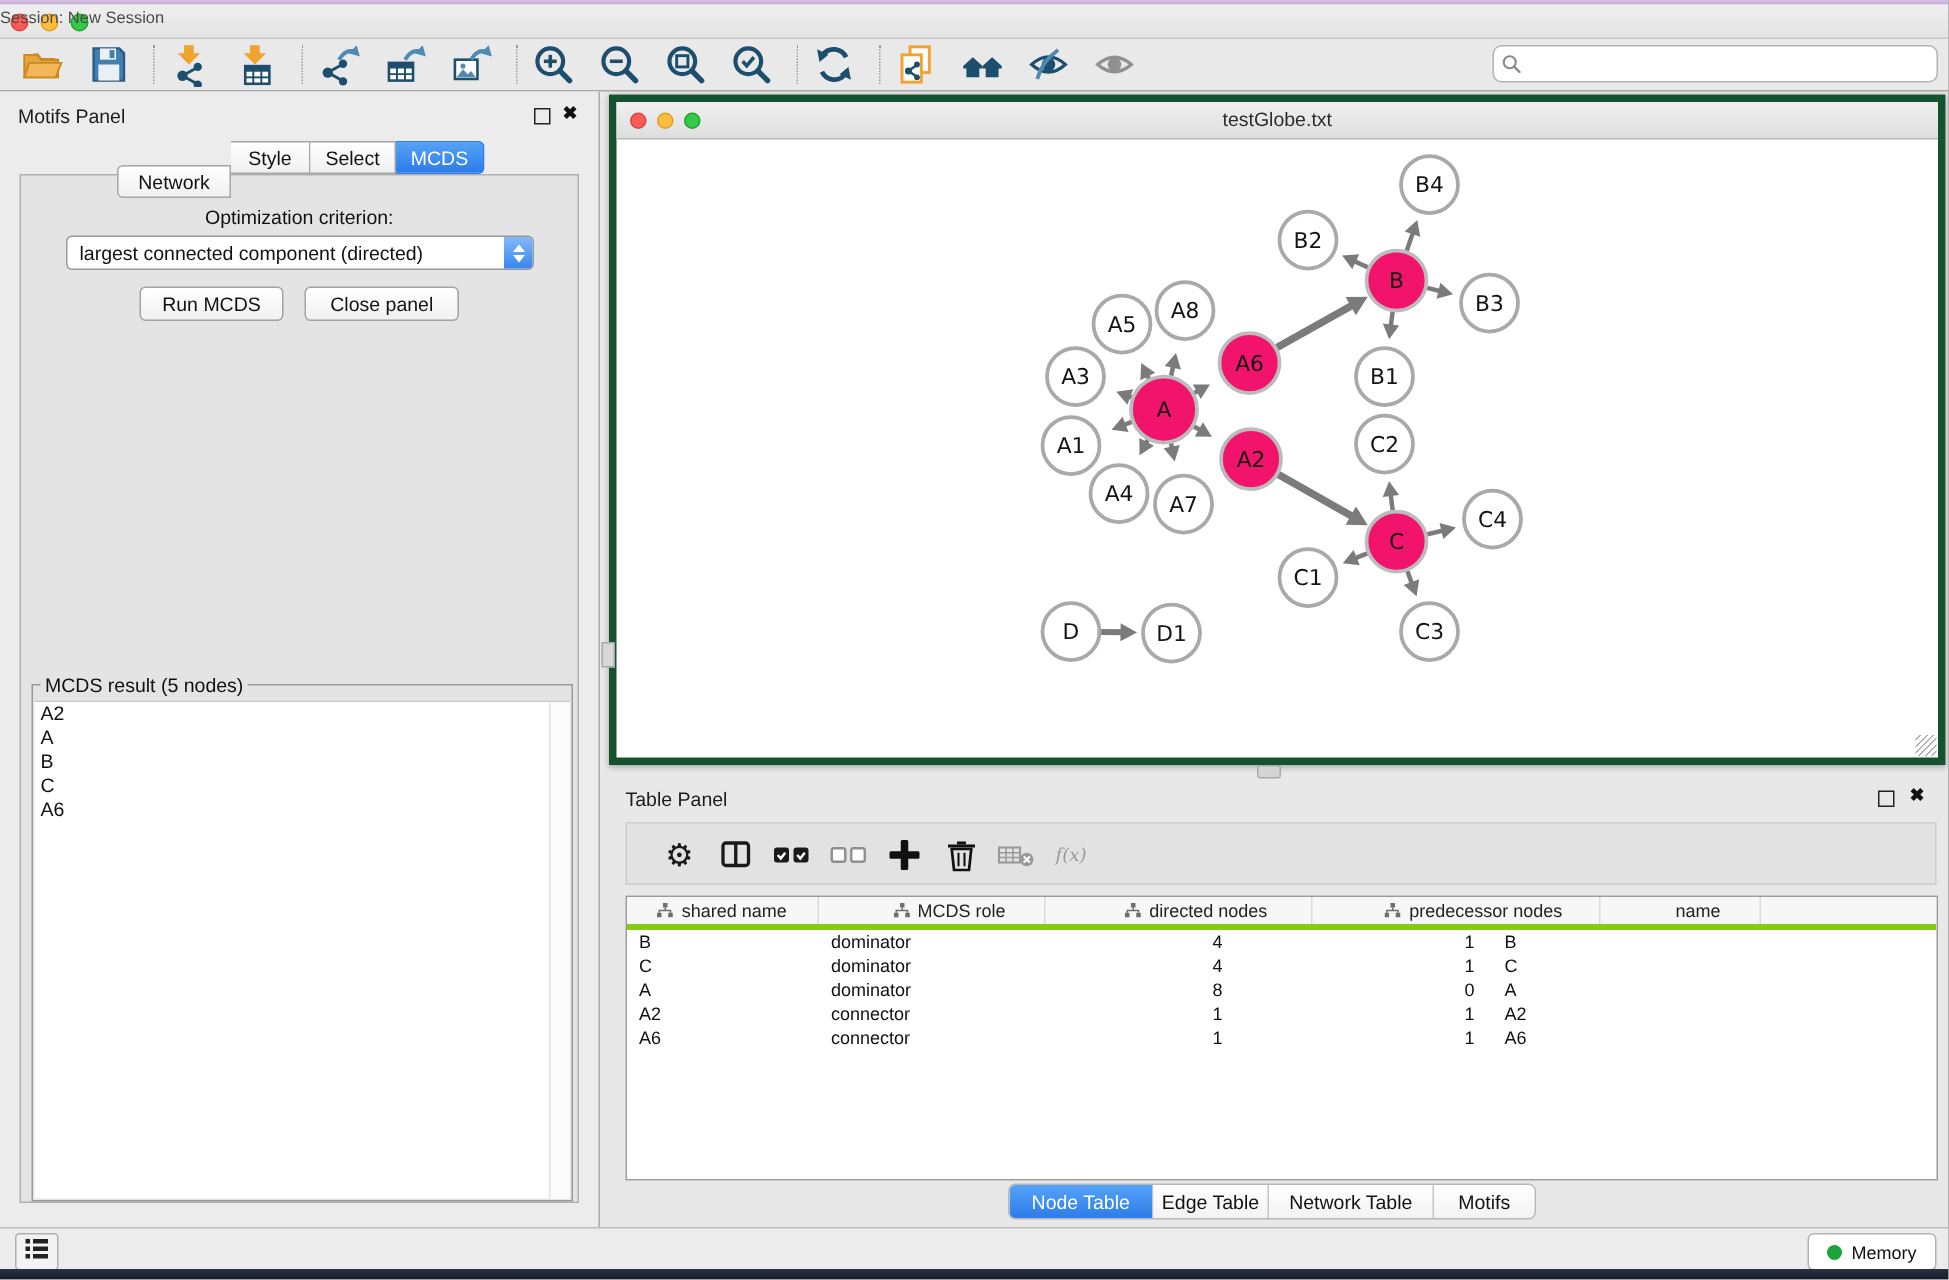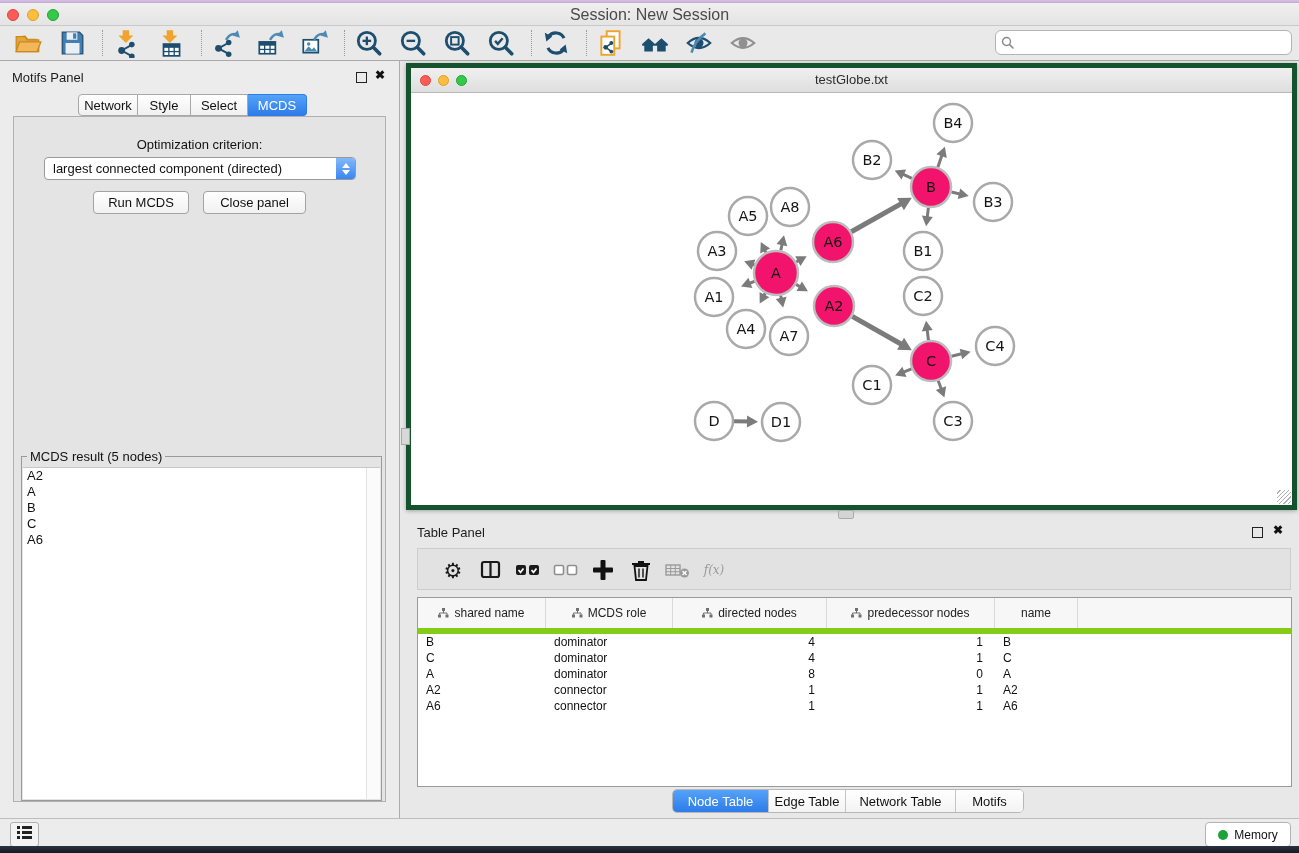--- a/index.html
+++ b/index.html
@@ -7,21 +7,21 @@
   #screen{position:relative;width:1299px;height:853px;background:#e8e8e8;overflow:hidden;}
   .abs{position:absolute;}
 
   
   #desktop-top{left:0;top:0;width:1299px;height:3px;background:linear-gradient(#d8c2e4,#c3a9d2);}
   #desktop-bottom{left:0;top:846px;width:1299px;height:7px;background:linear-gradient(#2a3342,#141a24);}
 
   
   #titlebar{left:0;top:3px;width:1299px;height:22px;background:linear-gradient(#efefef,#e4e4e4);border-bottom:1px solid #c9c9c9;}
   .tl{position:absolute;top:6px;width:12px;height:12px;border-radius:50%;}
-  #titlebar .title{position:absolute;left:0;right:0;top:3px;text-align:center;font-size:16px;color:#4a4a4a;}
+  #titlebar .title{position:absolute;left:0;right:0;top:3px;font-size:11px;color:#4a4a4a;}
 
   
   #main-toolbar{left:0;top:26px;width:1299px;height:35px;background:#e9e9e9;border-bottom:1px solid #a9a9a9;display:flex;align-items:center;padding-left:8px;box-sizing:border-box;}
   .tool-btn{width:40px;height:32px;display:flex;align-items:center;justify-content:center;margin-right:4px;border-radius:4px;}
   .tool-sep{width:12px;height:26px;margin-right:4px;border-right:1px dotted #9a9a9a;margin-left:-6px;}
   #search-wrap{position:absolute;left:995px;top:4px;width:295px;height:23px;background:#fff;border:1px solid #b3b3b3;border-radius:6px;display:flex;align-items:center;}
   #search-input{border:none;outline:none;flex:1;font-size:12px;background:transparent;height:100%;}
 
   
   #control-panel{left:0;top:61px;width:400px;height:757px;background:#ececec;border-right:1px solid #acacac;box-sizing:border-box;}
@@ -55,21 +55,21 @@
   #graph-canvas{position:absolute;left:0;top:24px;width:889px;height:421px;}
   #nw-resize-grip{position:absolute;right:1px;bottom:1px;width:14px;height:14px;background:repeating-linear-gradient(135deg,transparent,transparent 2px,#b0b0b0 2px,#b0b0b0 3px);}
   #nw-left-grip{left:401px;top:428px;width:7px;height:15px;background:#d8d8d8;border:1px solid #a8a8a8;}
   #nw-bottom-grip{left:838px;top:510px;width:14px;height:7px;background:#d4d4d4;border:1px solid #aaa;border-radius:2px;}
 
   
   #table-panel{left:405px;top:518px;width:894px;height:300px;}
   #tp-toolbar{position:absolute;left:12px;top:30px;width:874px;height:42px;background:#e2e2e2;border:1px solid #cdcdcd;box-sizing:border-box;}
   .tp-icon{position:absolute;top:8px;width:26px;height:26px;display:flex;align-items:center;justify-content:center;}
   #node-table{position:absolute;left:12px;top:79px;width:875px;height:190px;background:#fff;border:1px solid #9a9a9a;box-sizing:border-box;overflow:hidden;}
-  #nt-header{display:flex;height:36px;background:#f7f7f7;border-bottom:6px solid #84cc16;box-sizing:border-box;}
+  #nt-header{display:flex;height:22px;background:#f7f7f7;border-bottom:4px solid #84cc16;box-sizing:border-box;gap:24px;}
   .nt-hcell{display:flex;align-items:center;justify-content:center;gap:5px;font-size:12px;color:#222;border-right:1px solid #d9d9d9;box-sizing:border-box;height:100%;}
   .nt-row{display:flex;height:16px;}
   .nt-cell{font-size:12px;color:#111;box-sizing:border-box;line-height:16px;white-space:nowrap;overflow:hidden;}
   #tp-tabs{position:absolute;left:267px;top:271px;height:22px;display:flex;border:1px solid #b7b7b7;border-radius:5px;overflow:hidden;background:#fff;}
   .tp-tab{height:22px;box-sizing:border-box;font-size:13px;color:#111;display:flex;align-items:center;justify-content:center;border-right:1px solid #c4c4c4;background:linear-gradient(#ffffff,#f3f3f3);}
   .tp-tab:last-child{border-right:none;}
   .tp-tab.active{background:linear-gradient(#55a2f8,#2d7ce9);color:#fff;}
 
   
   #status-bar{left:0;top:818px;width:1299px;height:28px;background:#ececec;border-top:1px solid #bdbdbd;box-sizing:border-box;}
@@ -281,21 +281,21 @@
       </span>
       <input id="search-input" placeholder="" style="">
     </div>
   </div>
 
   <div id="control-panel" class="abs">
     <span class="panel-title">Motifs Panel</span>
     <span class="float-icon" style="right:32px;"></span>
     <span class="close-icon" style="right:14px;">✖</span>
     <div id="cp-tabs">
-        <div class="cp-tab" style="width: 60px;">Network</div>
+        <div class="cp-tab" style="width: 76px; margin-top: 16px;">Network</div>
         <div class="cp-tab" style="width: 53px;">Style</div>
         <div class="cp-tab" style="width: 57px;">Select</div>
         <div class="cp-tab active" style="width: 59px;">MCDS</div>
       </div>
     <div id="cp-content">
       <div id="mcds-dropdown">
         <span class="dd-text">largest connected component (directed)</span>
         <span id="dd-stepper">
             <span class="up"></span>
             <span class="down"></span>

